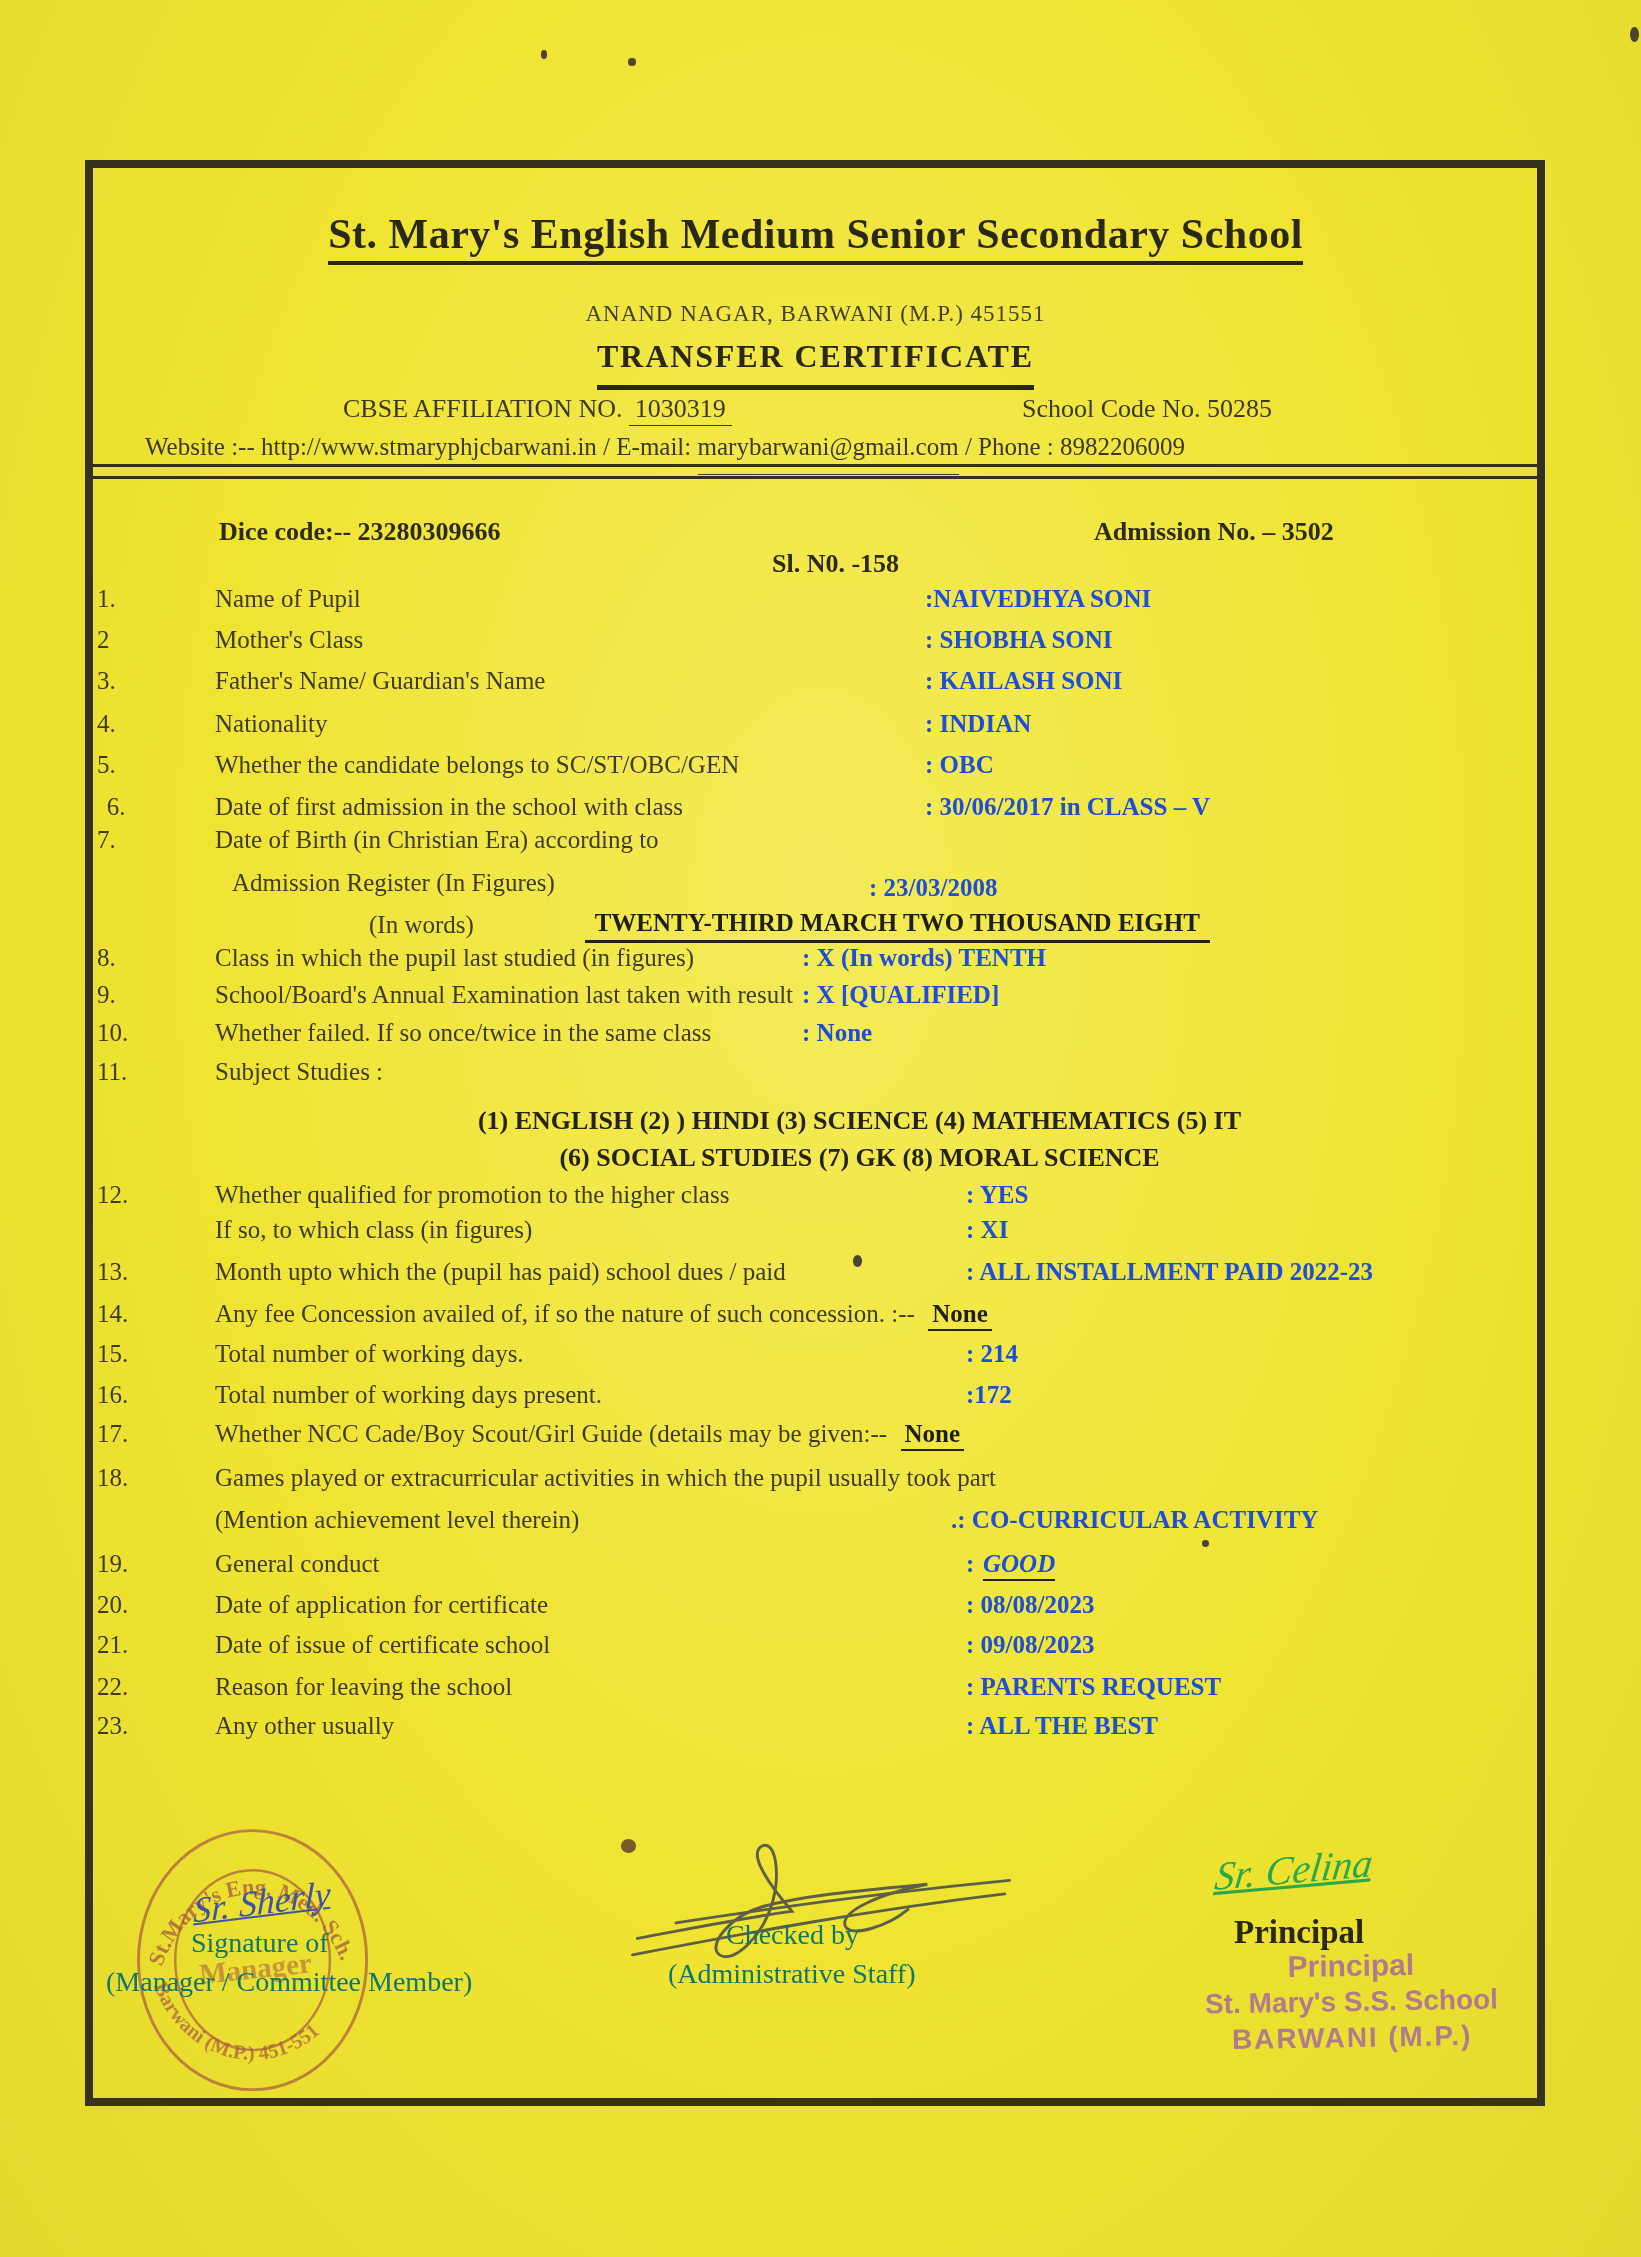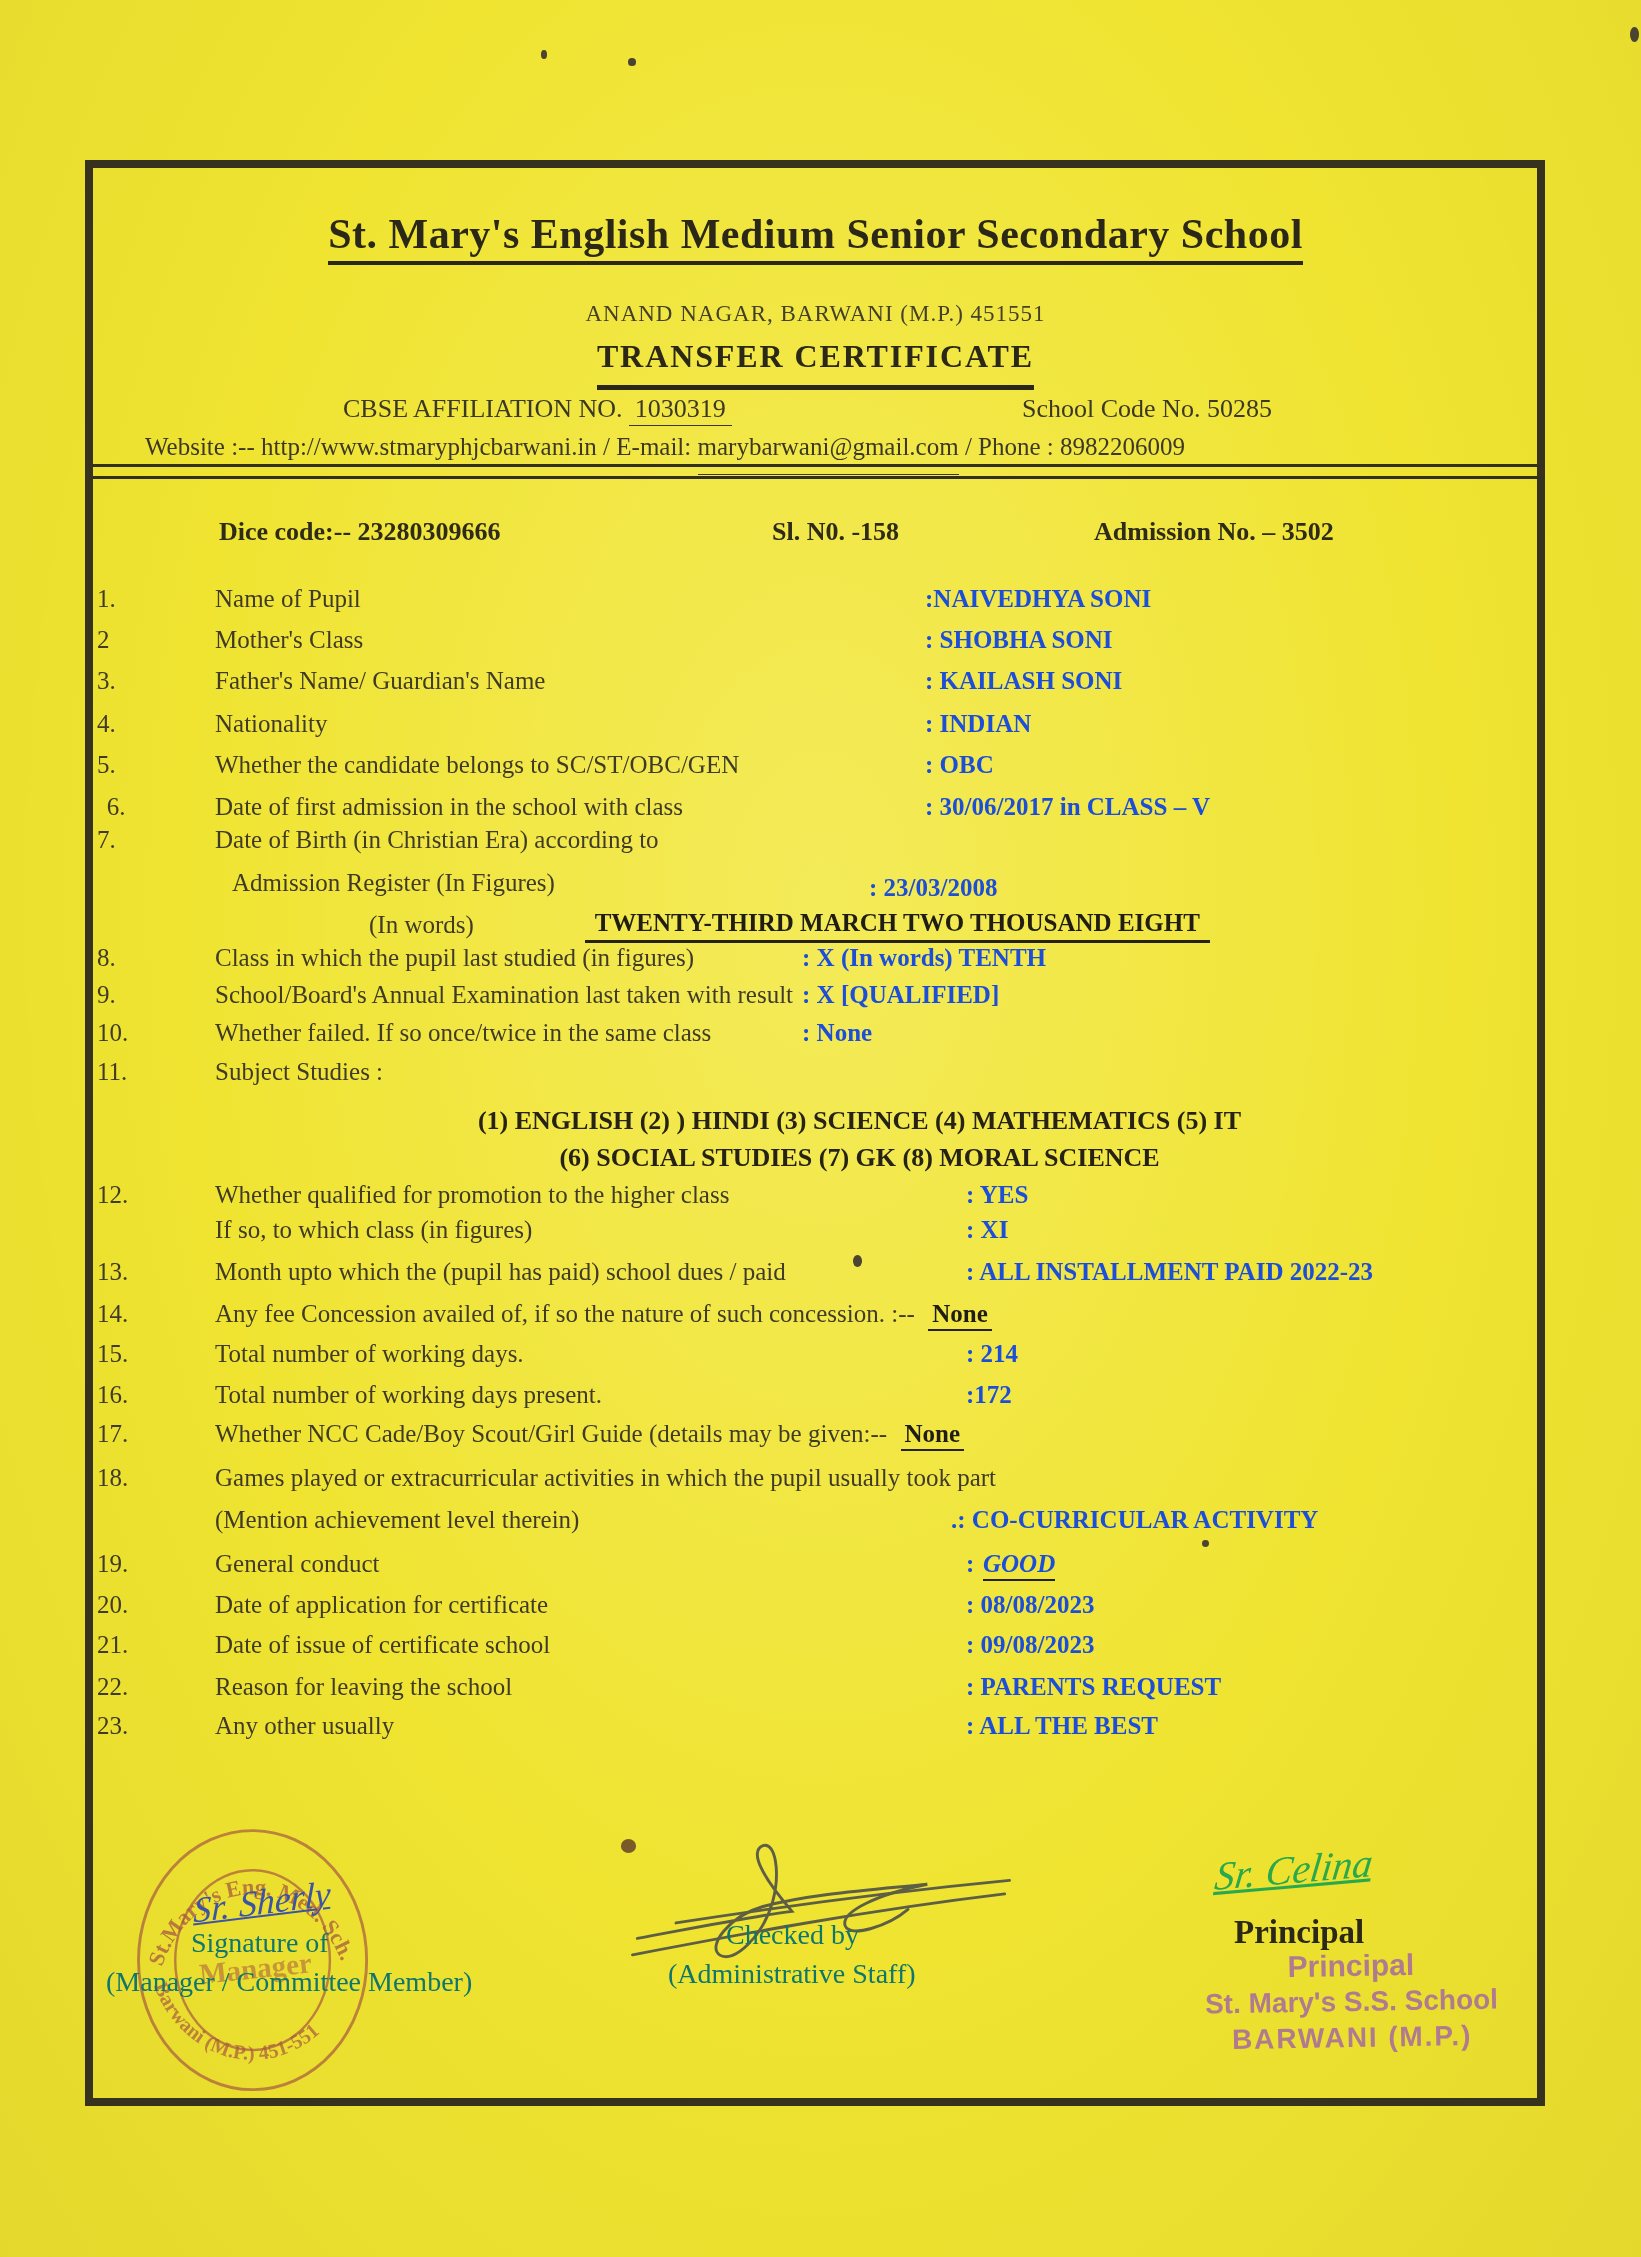--- a/index.html
+++ b/index.html
@@ -19,21 +19,21 @@
   .tc-title span{border-bottom:5.8px solid #2b2817;padding-bottom:11px;}
   .affil{position:absolute;left:343px;top:394px;font-size:26px;color:#3c3826;}
   .affil .num{border-bottom:1.9px solid #3c3826;padding:0 5.8px 1.9px 5.8px;margin-top:40px;}
   .school-code{position:absolute;left:1022px;top:394px;font-size:26px;color:#3c3826;}
   .contact{position:absolute;left:145px;top:433px;font-size:25px;color:#3c3826;}
   .contact .email{border-bottom:1.9px solid #3c3826;padding-bottom:14px;}
   .rule{position:absolute;left:92px;height:2.9px;background:#33301e;width:1453px;}
   .rule.r1{top:464px;} .rule.r2{top:476px;}
   
   .dice-row span{position:absolute;top:517px;font-size:26px;font-weight:bold;color:#2e2b19;}
-  .dice{left:219px;} .slno{left:772px;} .admno{left:1094px;}
+  .dice{left:219px;} .slno{left:772px;margin-top:32px;} .admno{left:1094px;}
   
   .row{position:absolute;left:97px;width:1448px;font-size:25px;}
   .row .no{position:absolute;left:0;color:#3f3b27;}
   .row .lbl{position:absolute;left:118px;color:#3f3b27;white-space:nowrap;}
   .row .lbl2{position:absolute;left:135px;color:#3f3b27;white-space:nowrap;}
   .row .val{position:absolute;font-weight:bold;color:#1d4ed8;white-space:nowrap;}
   .va{left:828px;} .vb{left:705px;} .vc{left:869px;}
   .u{border-bottom:2.9px solid #262315;padding-bottom:1.9px;font-style:italic;}
   .inline-val{font-weight:bold;color:#201e14;border-bottom:2.9px solid #262315;margin-left:13.5px;padding:0 3.9px 1.9px 3.9px;}
   .subj{position:absolute;left:193px;width:1139px;text-align:center;font-weight:bold;font-size:26px;color:#26231612;color:#262316;white-space:nowrap;}

